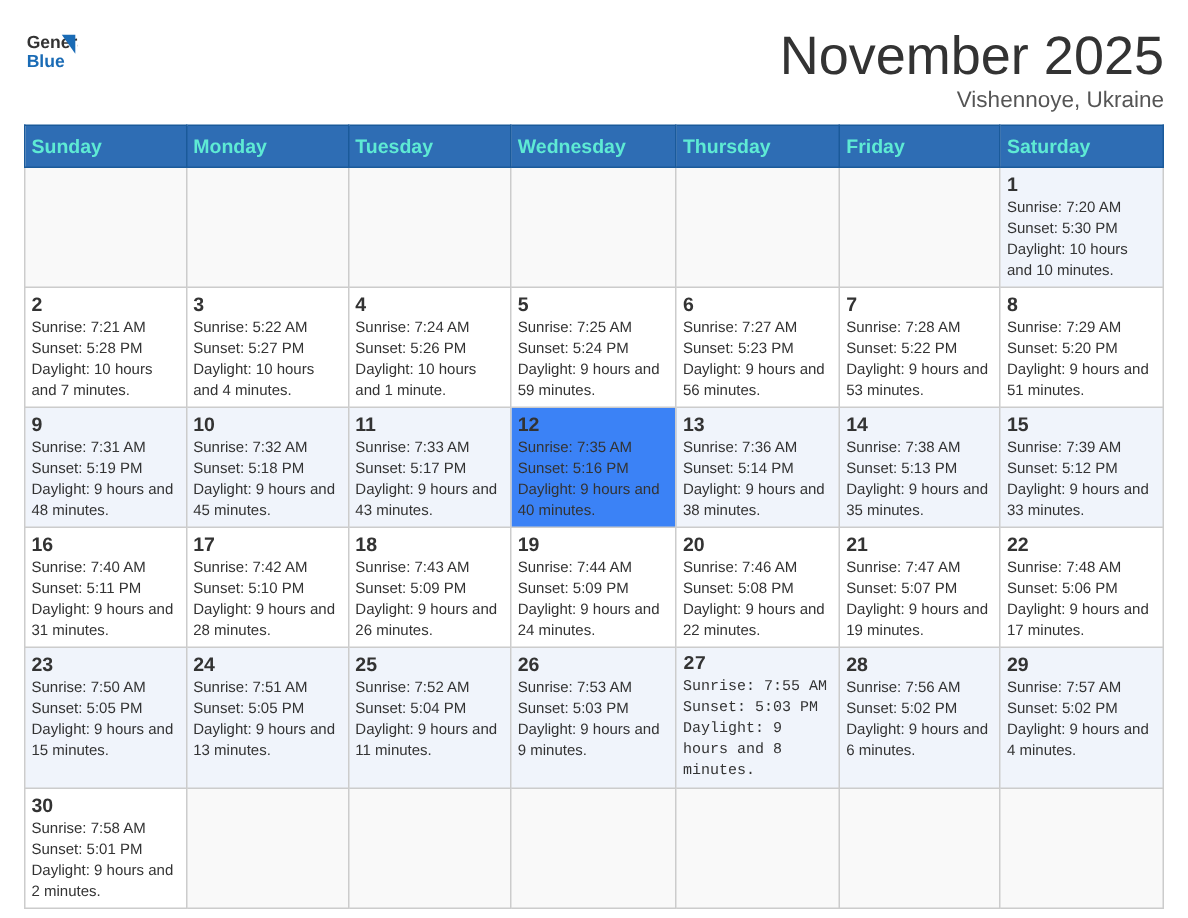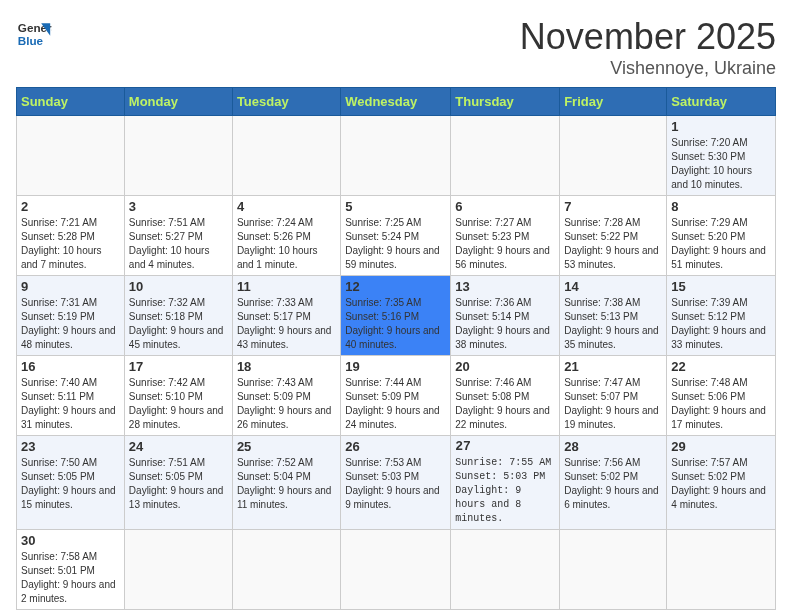--- a/index.html
+++ b/index.html
@@ -27,31 +27,31 @@
     }
     .title-block {
       text-align: right;
     }
     .month-title {
       font-size: 36px;
       font-weight: normal;
       color: #333;
     }
     .subtitle {
-      font-size: 18px;
+      font-size: 15px;
       color: #555;
     }
     .calendar {
       width: 100%;
       border-collapse: collapse;
       border: 1px solid #ccc;
     }
     .calendar th {
       background: #2e6db4;
-      color: #bef264;
+      color: #5eead4;
       font-size: 13px;
       font-weight: bold;
       padding: 6px 4px;
       text-align: left;
       border: 1px solid #1a5a9a;
     }
     .calendar td {
       vertical-align: top;
       border: 1px solid #ccc;
       padding: 3px 4px;
@@ -129,21 +129,21 @@
       </tr>
       <tr>
         <td>
           <span class="day-number">2</span>
           <div class="day-info">Sunrise: 7:21 AM
 Sunset: 5:28 PM
 Daylight: 10 hours and 7 minutes.</div>
         </td>
         <td>
           <span class="day-number">3</span>
-          <div class="day-info">Sunrise: 7:51 AM
+          <div class="day-info">Sunrise: 5:22 AM
 Sunset: 5:27 PM
 Daylight: 10 hours and 4 minutes.</div>
         </td>
         <td>
           <span class="day-number">4</span>
           <div class="day-info">Sunrise: 7:24 AM
 Sunset: 5:26 PM
 Daylight: 10 hours and 1 minute.</div>
         </td>
         <td>

